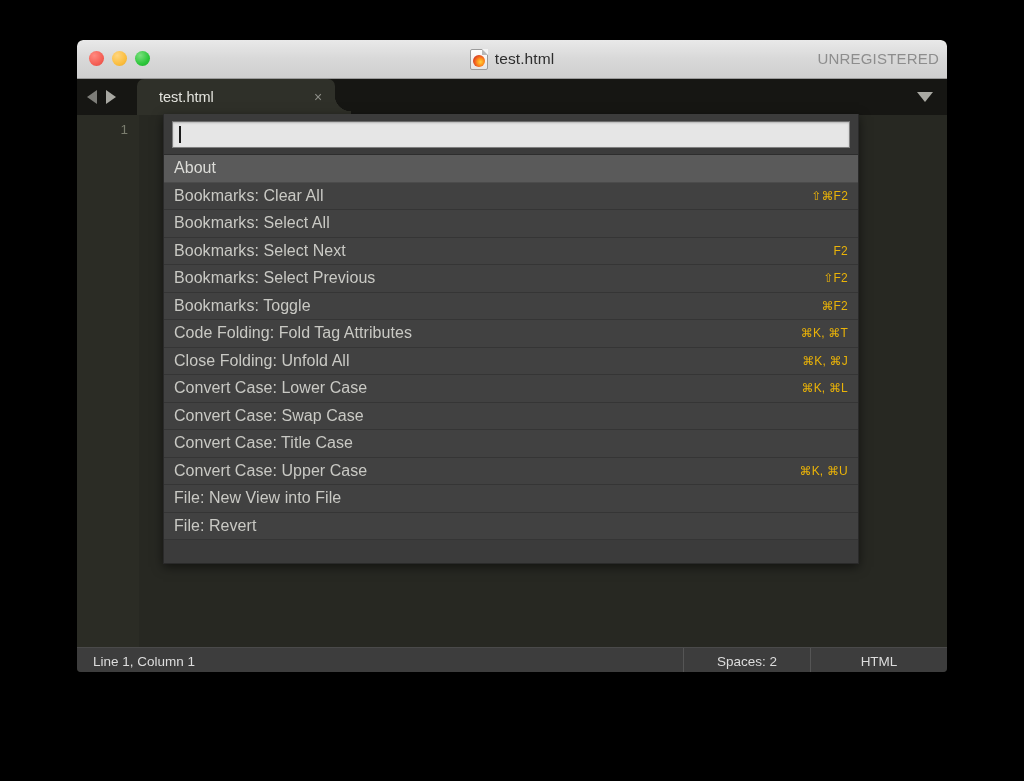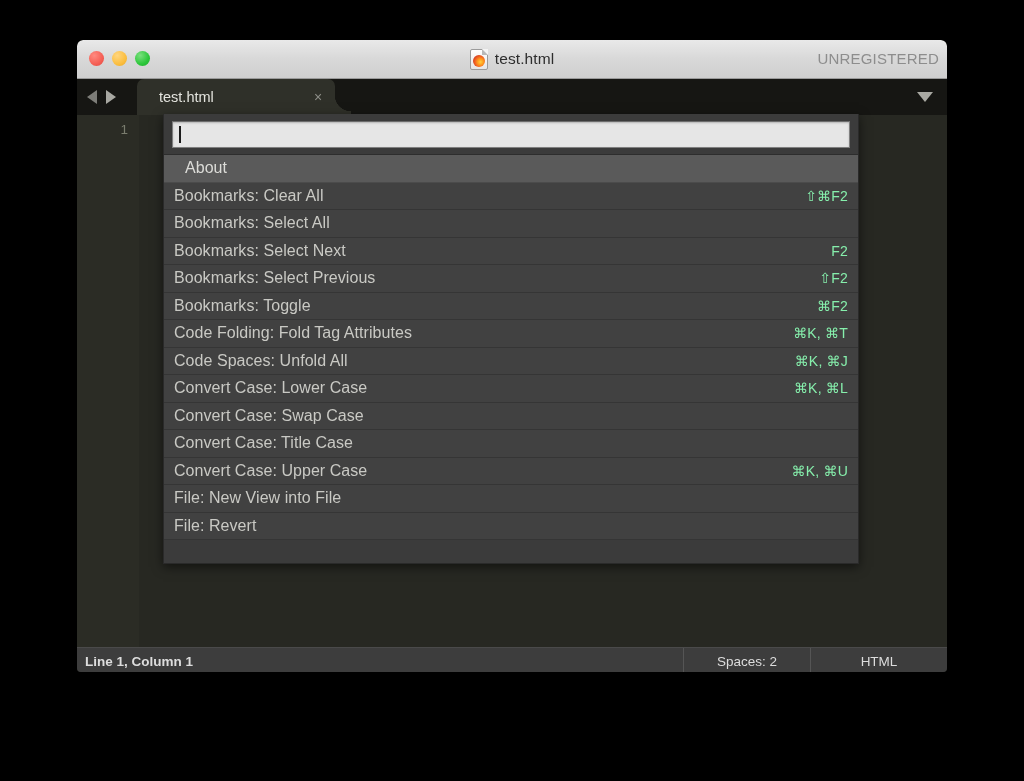--- a/index.html
+++ b/index.html
@@ -269,24 +269,24 @@
     border-bottom-color: #4b4b4b;
   }
   .row-label {
     flex: 1;
     font-size: 16px;
     color: #c9c9c4;
     white-space: nowrap;
     overflow: hidden;
     letter-spacing: 0.05px;
   }
-  .palette-row.selected .row-label { color: #dcdcd8; margin-left: 11px; }
+  .palette-row.selected .row-label { color: #dcdcd8; }
   .row-shortcut {
-    font-size: 14px;
-    color: #86efac;
+    font-size: 12px;
+    color: #eab308;
     white-space: nowrap;
     padding-left: 14px;
     letter-spacing: 0.2px;
   }
 
   
   #statusbar {
     position: relative;
     height: 26px;
     background: #3d3d3d;
@@ -297,22 +297,21 @@
     color: #dddddd;
   }
   .status-cell {
     display: flex;
     align-items: center;
     height: 26px;
     box-sizing: border-box;
   }
   #status-position {
     flex: 1;
-    padding-left: 8px;
-    font-weight: bold;
+    padding-left: 16px;
   }
   #status-spaces {
     width: 127px;
     justify-content: center;
     border-left: 1px solid #555555;
   }
   #status-syntax {
     width: 137px;
     justify-content: center;
     border-left: 1px solid #555555;
@@ -393,21 +392,21 @@
           </div>
           <div class="palette-row">
             <span class="row-label">Bookmarks: Toggle</span>
             <span class="row-shortcut">⌘F2</span>
           </div>
           <div class="palette-row">
             <span class="row-label">Code Folding: Fold Tag Attributes</span>
             <span class="row-shortcut">⌘K, ⌘T</span>
           </div>
           <div class="palette-row">
-            <span class="row-label">Code Spaces: Unfold All</span>
+            <span class="row-label">Close Folding: Unfold All</span>
             <span class="row-shortcut">⌘K, ⌘J</span>
           </div>
           <div class="palette-row">
             <span class="row-label">Convert Case: Lower Case</span>
             <span class="row-shortcut">⌘K, ⌘L</span>
           </div>
           <div class="palette-row">
             <span class="row-label">Convert Case: Swap Case</span>
             <span class="row-shortcut"></span>
           </div>

